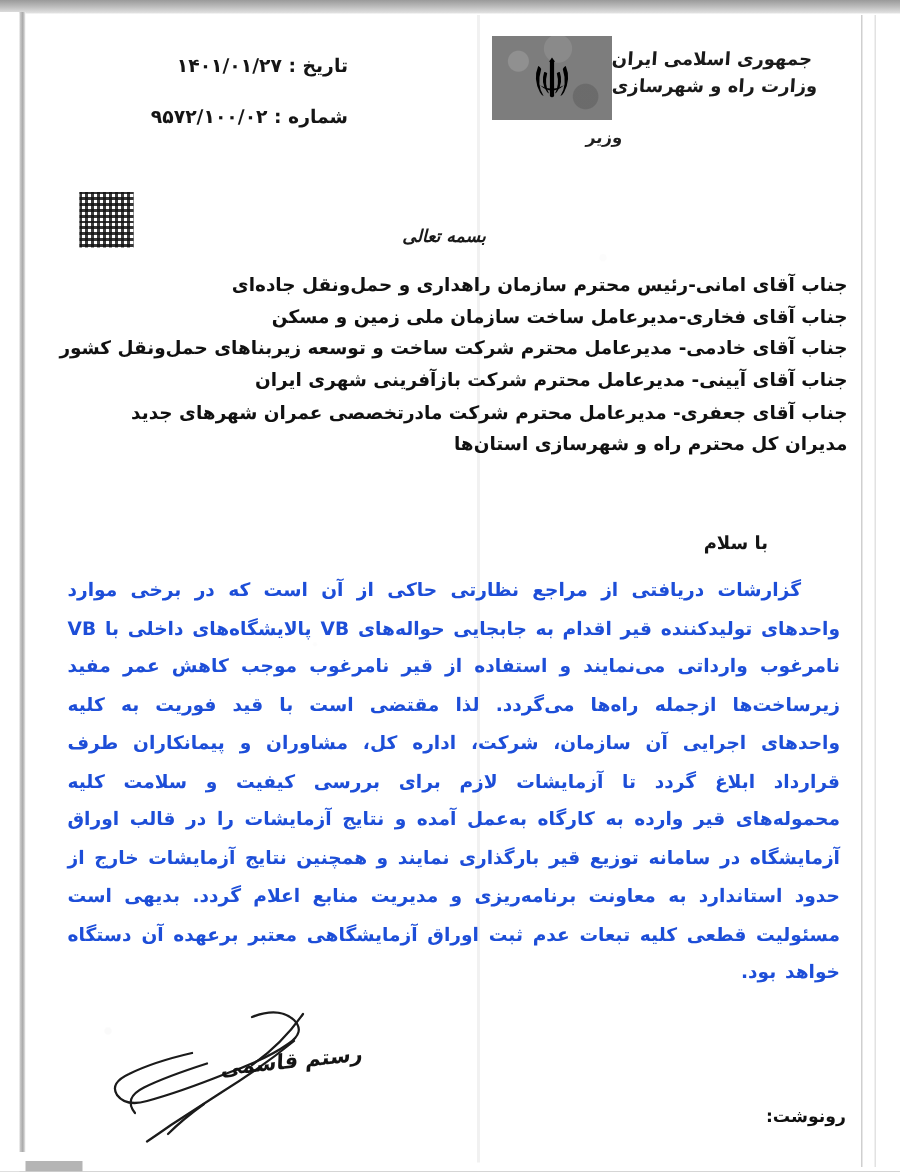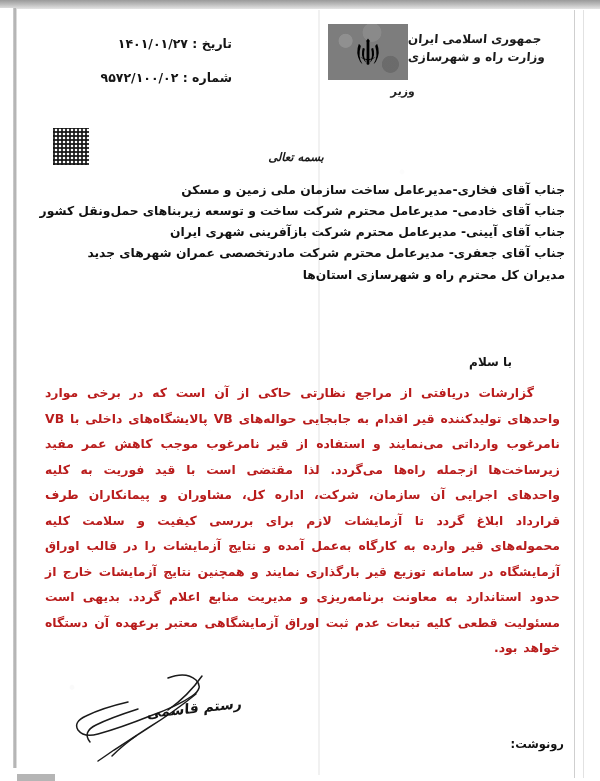--- a/index.html
+++ b/index.html
@@ -208,21 +208,21 @@
 
   .bodytext {
     position: absolute;
     top: 380px; right: 40px;
     width: 515px;
     direction: rtl;
     text-align: justify;
     text-align-last: right;
     font-size: 12.4px;
     font-weight: 600;
-    color: #b91c1c;
+    color: #1d4ed8;
     line-height: 2.06;
     letter-spacing: 0.1px;
     text-indent: 26px;
     word-spacing: 1.5px;
   }
 
   
   .signature-zone {
     position: absolute;
     top: 672px; right: 300px;
@@ -324,20 +324,21 @@
         <span class="meta-value">۹۵۷۲/۱۰۰/۰۲</span>
       </div>
     </div>
 
     <div class="barcode"></div>
   </div>
 
   <div class="besmellah">بسمه تعالی</div>
 
   <div class="recipients">
+    <div class="recipient-line">جناب آقای امانی-رئیس محترم سازمان راهداری و حمل‌ونقل جاده‌ای</div>
     <div class="recipient-line">جناب آقای فخاری-مدیرعامل ساخت سازمان ملی زمین و مسکن</div>
     <div class="recipient-line">جناب آقای خادمی- مدیرعامل محترم شرکت ساخت و توسعه زیربناهای حمل‌ونقل کشور</div>
     <div class="recipient-line">جناب آقای آیینی- مدیرعامل محترم شرکت بازآفرینی شهری ایران</div>
     <div class="recipient-line">جناب آقای جعفری- مدیرعامل محترم شرکت مادرتخصصی عمران شهرهای جدید</div>
     <div class="recipient-line">مدیران کل محترم راه و شهرسازی استان‌ها</div>
   </div>
 
   <div class="salutation">با سلام</div>
 
   <div class="bodytext">گزارشات دریافتی از مراجع نظارتی حاکی از آن است که در برخی موارد واحدهای تولیدکننده قیر اقدام به جابجایی حواله‌های VB پالایشگاه‌های داخلی با VB نامرغوب وارداتی می‌نمایند و استفاده از قیر نامرغوب موجب کاهش عمر مفید زیرساخت‌ها ازجمله راه‌ها می‌گردد. لذا مقتضی است با قید فوریت به کلیه واحدهای اجرایی آن سازمان، شرکت، اداره کل، مشاوران و پیمانکاران طرف قرارداد ابلاغ گردد تا آزمایشات لازم برای بررسی کیفیت و سلامت کلیه محموله‌های قیر وارده به کارگاه به‌عمل آمده و نتایج آزمایشات را در قالب اوراق آزمایشگاه در سامانه توزیع قیر بارگذاری نمایند و همچنین نتایج آزمایشات خارج از حدود استاندارد به معاونت برنامه‌ریزی و مدیریت منابع اعلام گردد. بدیهی است مسئولیت قطعی کلیه تبعات عدم ثبت اوراق آزمایشگاهی معتبر برعهده آن دستگاه خواهد بود.</div>

